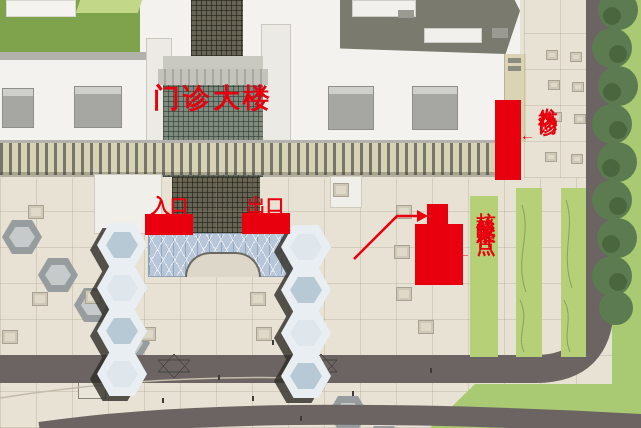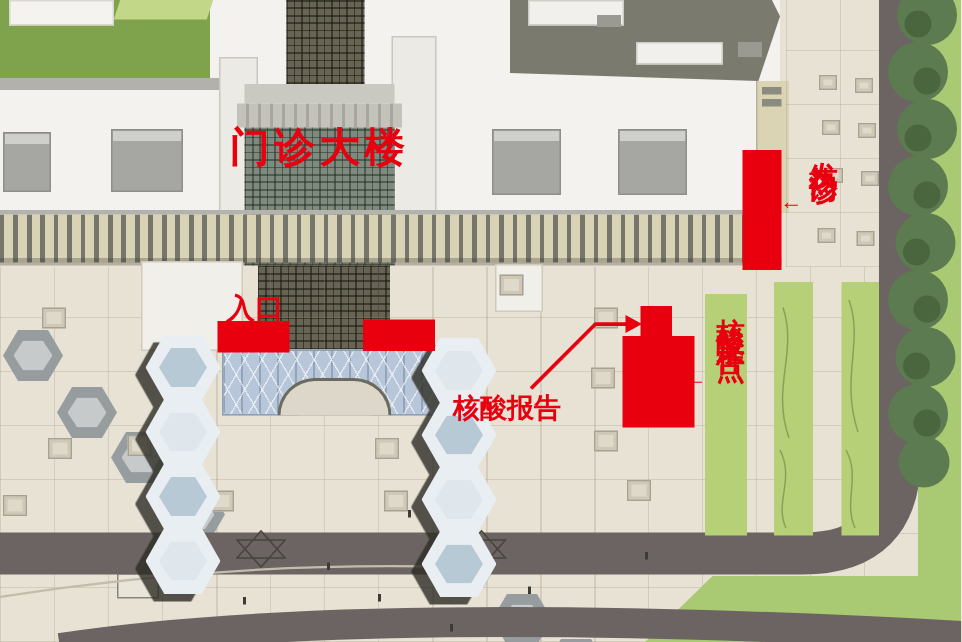--- a/index.html
+++ b/index.html
@@ -209,29 +209,29 @@
     <div class="hex">
         <div class="hexin" style="background:#b8c9d6"></div>
       </div>
   </div>
 
   <div class="abs red" style="left:146px;top:193px;width:48px;text-align:center;font-size:19px">入口</div>
 
   <div class="abs red" style="left:153px;top:80px;font-size:27px;letter-spacing:3px">门诊大楼</div>
   <div class="abs redfill" style="left:145px;top:214px;width:48px;height:21px"></div>
 
+  <div class="abs red" style="left:242px;top:193px;width:48px;text-align:center;font-size:19px">出口</div>
   <div class="abs redfill" style="left:242px;top:213px;width:48px;height:21px"></div>
 
   <div class="abs redfill" style="left:495px;top:100px;width:26px;height:80px"></div>
   <div class="abs red vtext" style="left:535px;top:93px;font-size:19px;letter-spacing:3px">发热门诊</div>
   <div class="abs red" style="left:520px;top:126px;font-size:15px">←</div>
 
   <div class="abs redfill" style="left:427px;top:204px;width:21px;height:20px"></div>
   <div class="abs redfill" style="left:415px;top:224px;width:48px;height:61px"></div>
 
   <div class="abs red vtext" style="left:473px;top:196px;font-size:19px;letter-spacing:6px">核酸采样点</div>
   <div class="abs red" style="left:456px;top:244px;font-size:15px">←</div>
 
   <div class="abs" style="left:268px;top:261px;width:140px;text-align:center;font-size:18px;line-height:22px">
-    <div class="red">核酸报告</div>
   </div>
 
 </div>
 
 </body></html>

